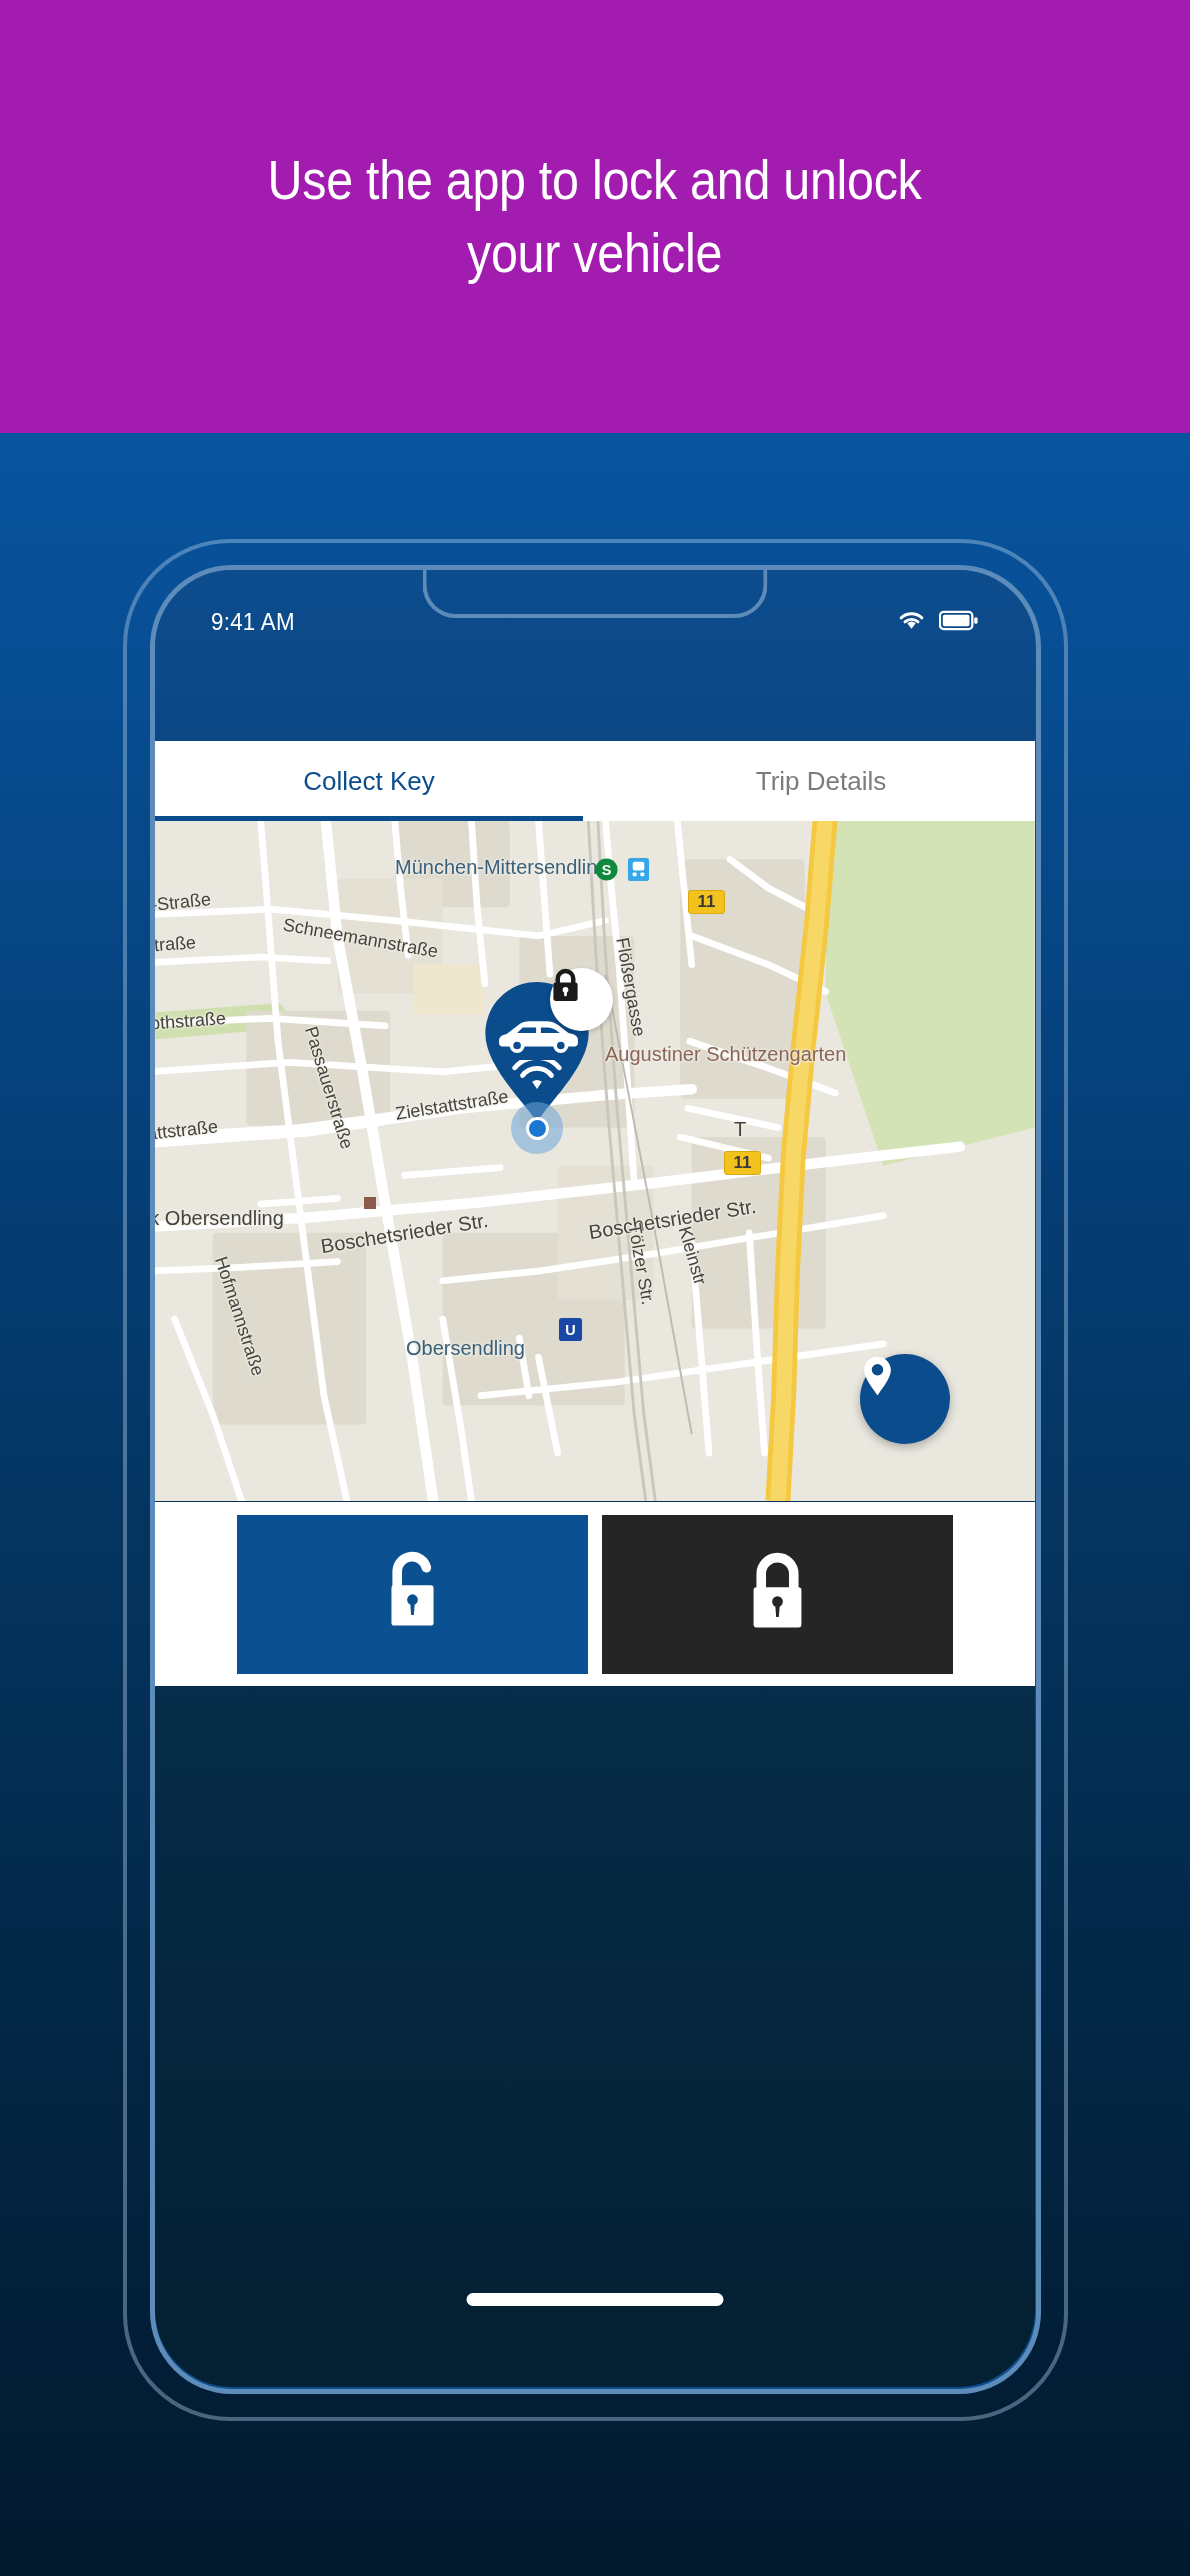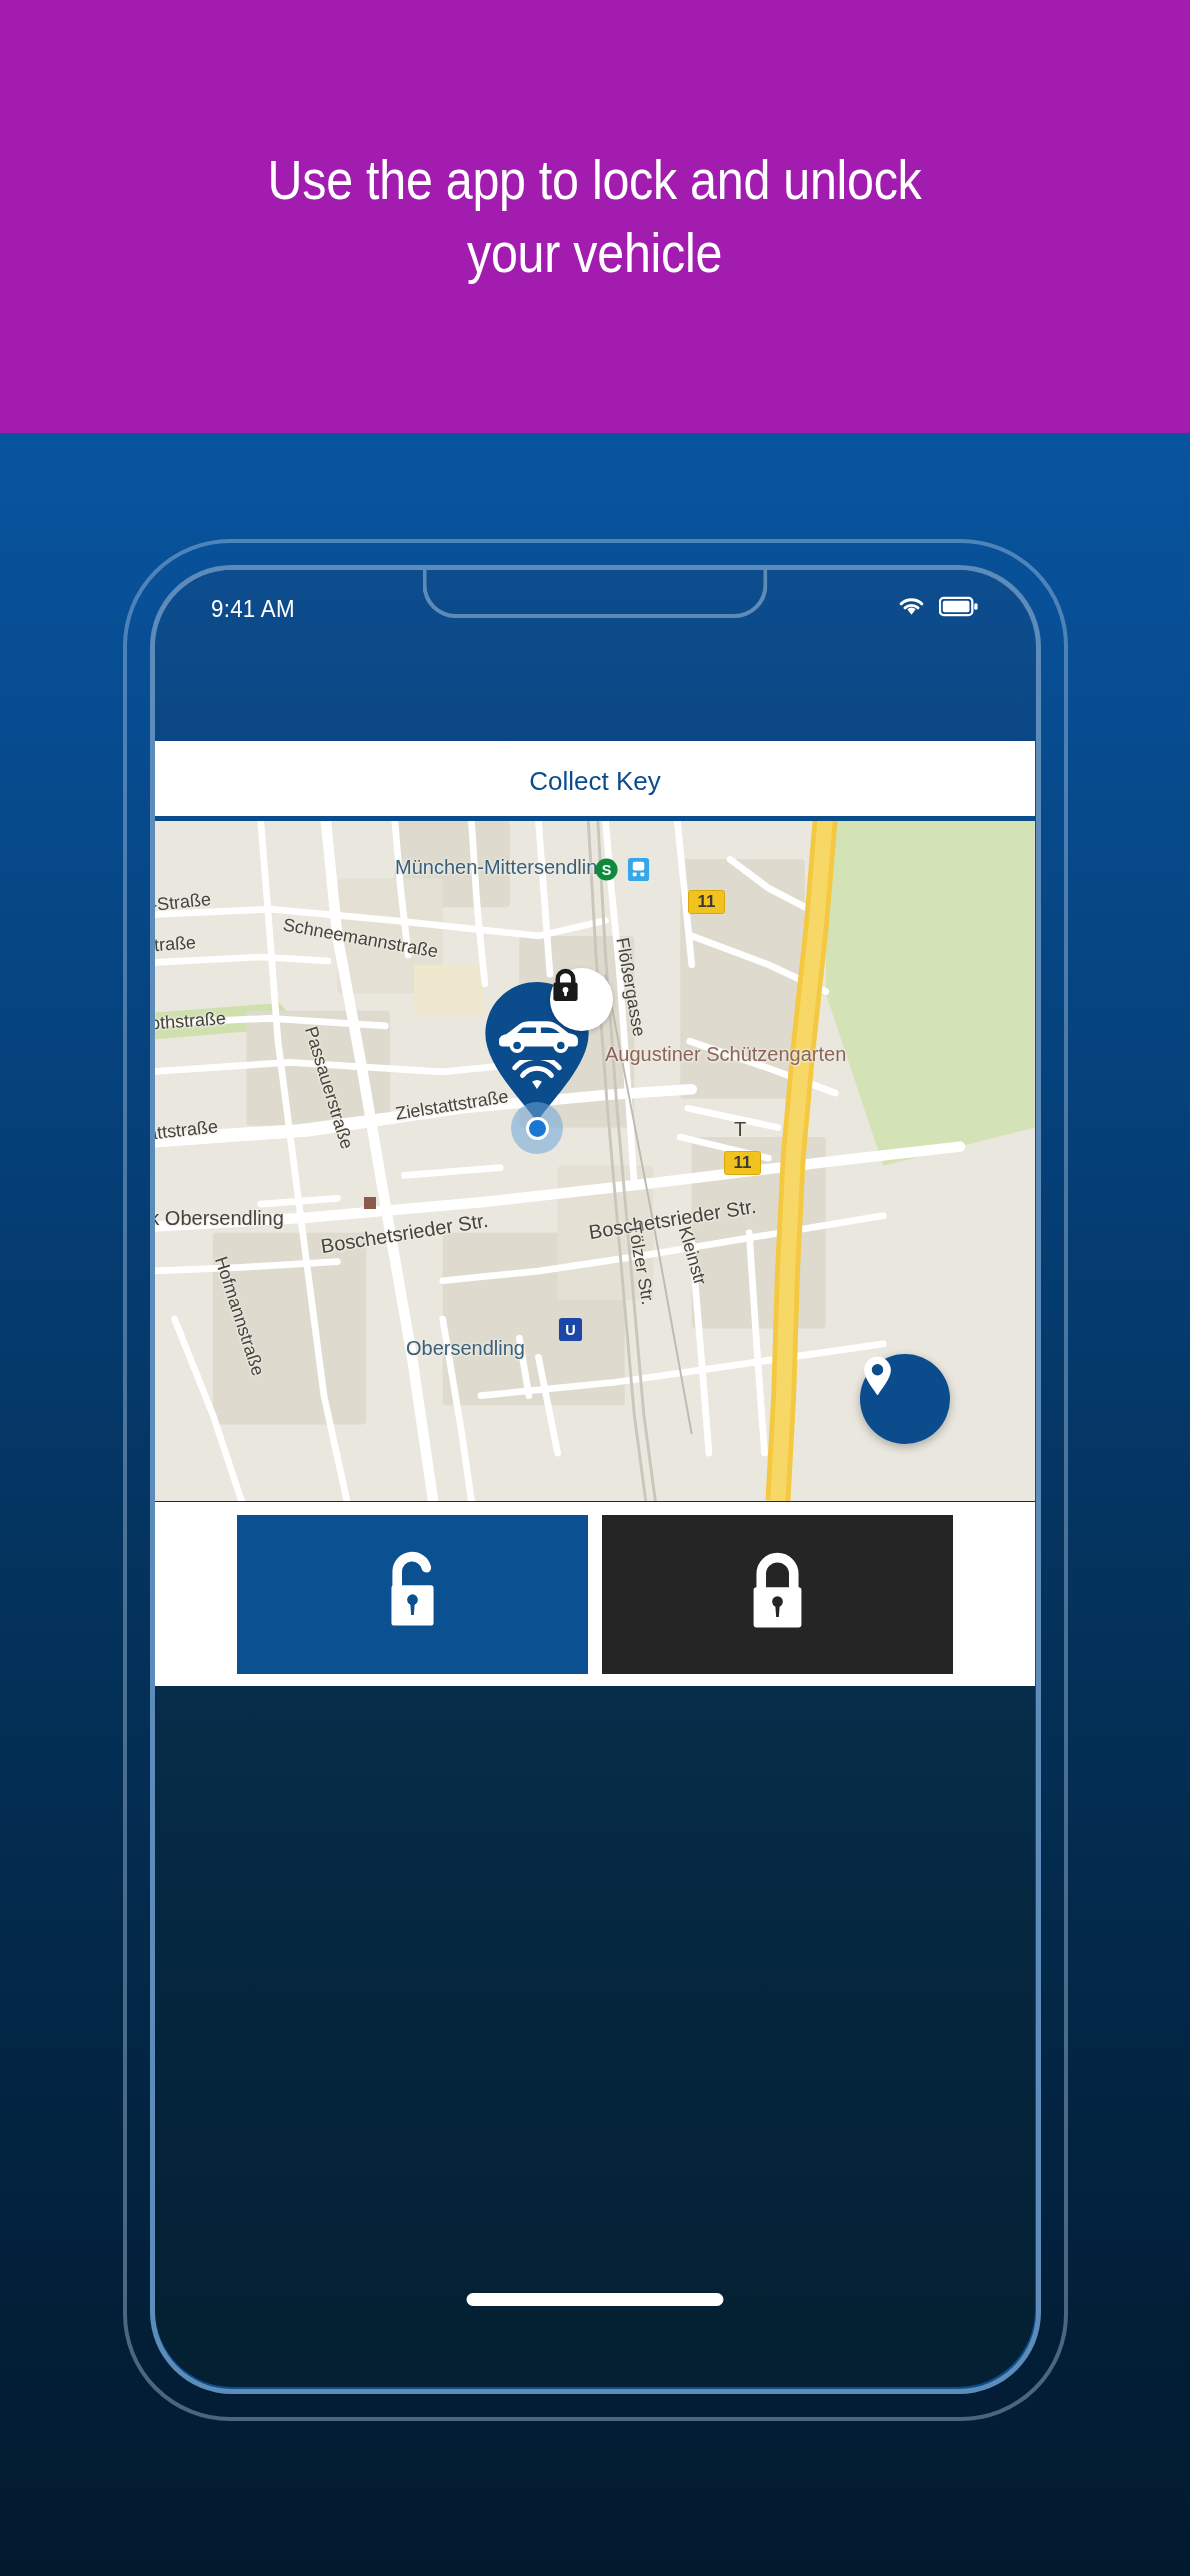--- a/index.html
+++ b/index.html
@@ -64,21 +64,21 @@
     width: 880px; height: 1817px;
     border-radius: 77px;
     overflow: hidden;
     background: linear-gradient(to bottom, #0d4d8e 0%, #0b4581 12%, #0a3c70 30%, #07304f 55%, #05263e 78%, #042032 100%);
   }
 
   
   .statusbar {
     position: absolute; left: 0; top: 0;
     width: 880px; height: 79px;
-    display: flex; align-items: flex-start;
+    display: flex; align-items: center;
     padding: 25px 56px 0 56px;
     color: #ffffff;
   }
   .status-time {
     font-size: 24px; font-weight: 400; letter-spacing: 0.3px;
     transform: scaleX(0.93);
     transform-origin: left center;
   }
   .status-right {
     margin-left: auto; display: flex; align-items: center; gap: 13.4px;
@@ -241,20 +241,23 @@
               <rect x="37" y="7.5" width="3.5" height="7" rx="1.6" fill="#fff"></rect>
             </svg>
           </span>
         </div>
       </div>
 
 
       <div class="tabs">
         <div class="tab active">
           <span>Collect Key</span>
+        </div>
+        <div class="tab">
+          <span>Trip Details</span>
         </div>
       </div>
 
       <div class="map">
 
         <svg width="880" height="680" viewBox="0 0 918 710">
 
           <rect x="0" y="0" width="918" height="710" fill="#e9e7de"></rect>
 
           <path d="M700 0 L918 0 L918 320 L760 360 L700 180 Z" fill="#d3e3b6"></path>

